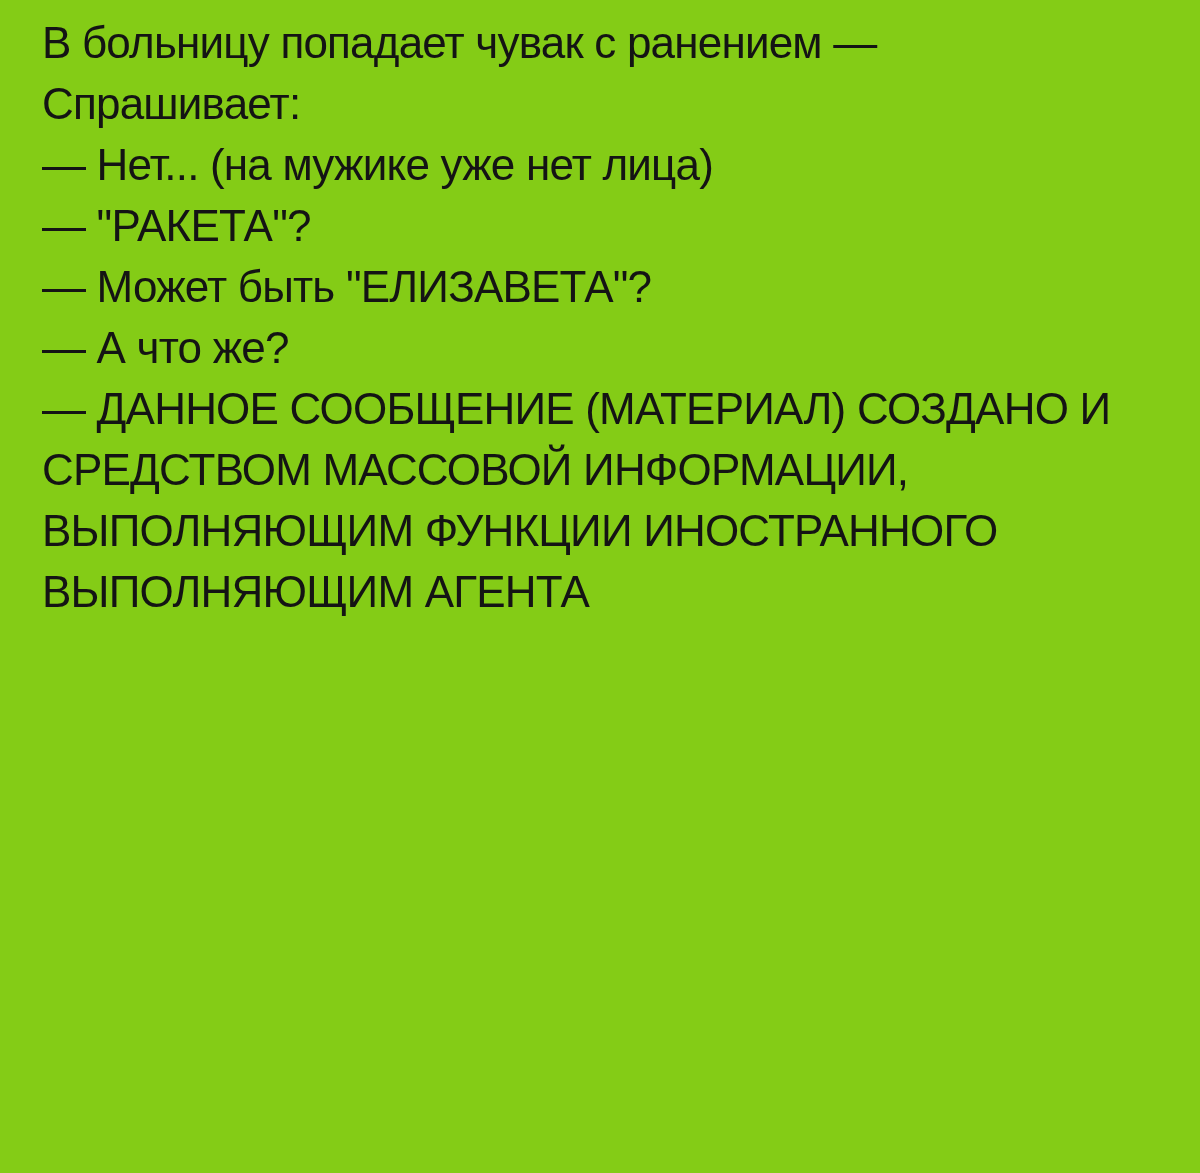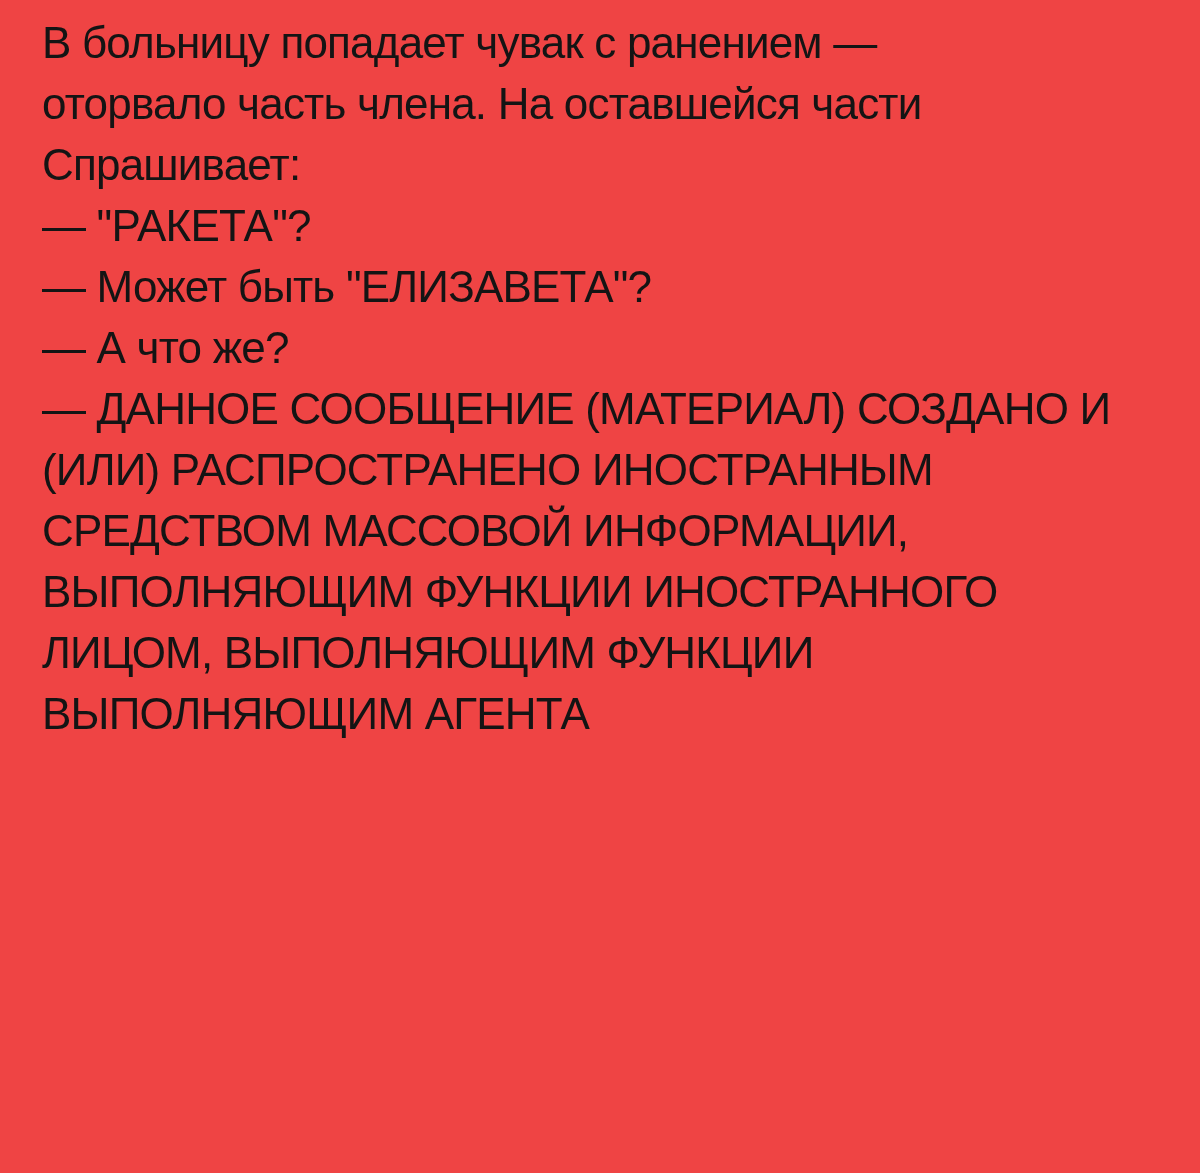--- a/index.html
+++ b/index.html
@@ -9,21 +9,21 @@
   body {
     width: 1200px;
     height: 1173px;
     background: #ffffff;
     overflow: hidden;
   }
   .page {
     box-sizing: border-box;
     width: 1200px;
     height: 1173px;
-    background: #ef4444;
+    background: #84cc16;
     padding: 12px 20px 0 42px;
   }
   .joke-text {
     font-family: "Liberation Sans", "DejaVu Sans", sans-serif;
     font-size: 44px;
     line-height: 61px;
     letter-spacing: -0.8px;
     color: #141414;
     font-weight: 400;
   }
@@ -31,25 +31,23 @@
     white-space: nowrap;
     overflow: visible;
   }
 </style>
 </head>
 <body>
 
 <div class="page">
   <div class="joke-text">
     <div class="line">В больницу попадает чувак с ранением —</div>
-    <div class="line">оторвало часть члена. На оставшейся части</div>
     <div class="line">Спрашивает:</div>
+    <div class="line">— Нет... (на мужике уже нет лица)</div>
     <div class="line">— "РАКЕТА"?</div>
     <div class="line">— Может быть "ЕЛИЗАВЕТА"?</div>
     <div class="line">— А что же?</div>
     <div class="line">— ДАННОЕ СООБЩЕНИЕ (МАТЕРИАЛ) СОЗДАНО И</div>
-    <div class="line">(ИЛИ) РАСПРОСТРАНЕНО ИНОСТРАННЫМ</div>
     <div class="line">СРЕДСТВОМ МАССОВОЙ ИНФОРМАЦИИ,</div>
     <div class="line">ВЫПОЛНЯЮЩИМ ФУНКЦИИ ИНОСТРАННОГО</div>
-    <div class="line">ЛИЦОМ, ВЫПОЛНЯЮЩИМ ФУНКЦИИ</div>
     <div class="line">ВЫПОЛНЯЮЩИМ АГЕНТА</div>
   </div>
 </div>
 
 </body></html>

